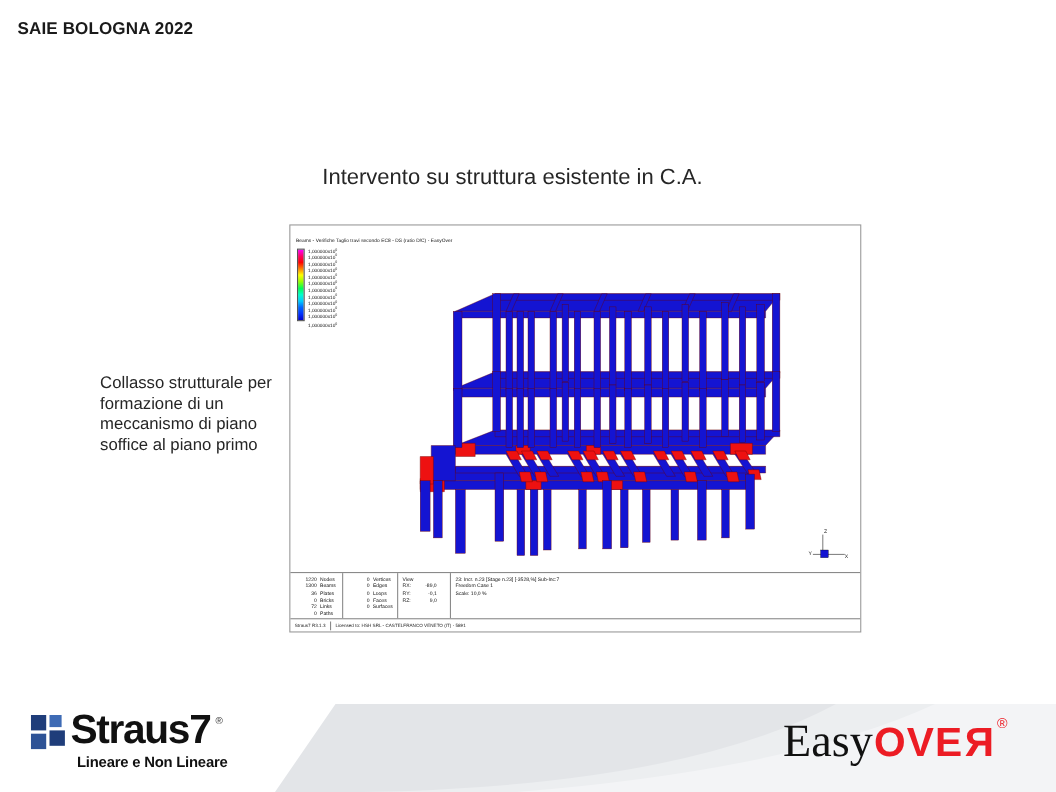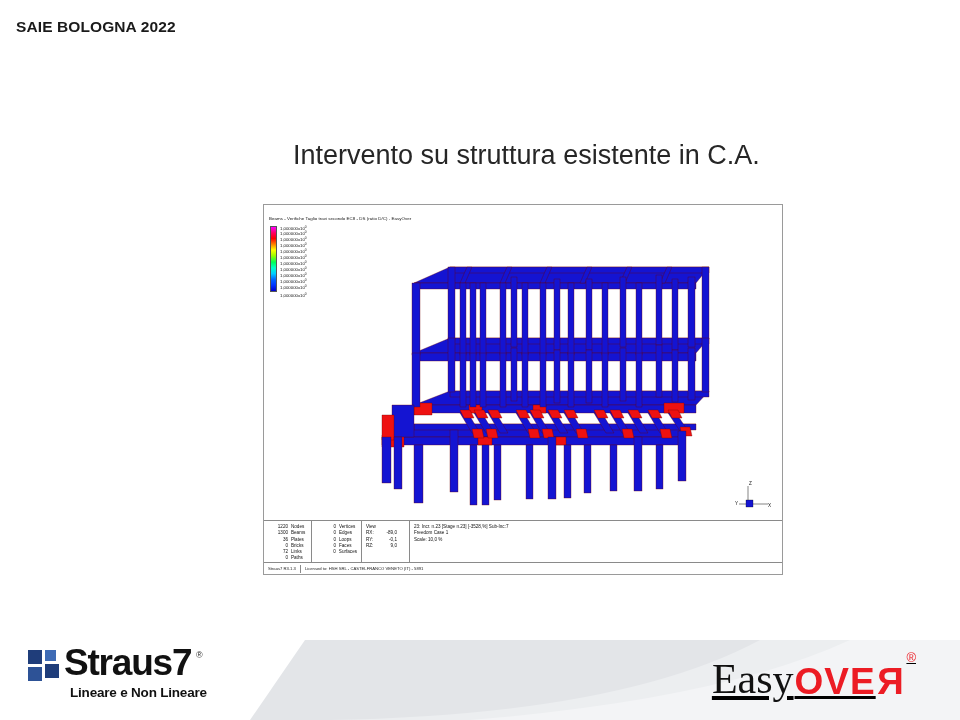--- a/index.html
+++ b/index.html
@@ -21,22 +21,22 @@
     left: 16px; top: 18px;
     font-size: 15.5px;
     font-weight: bold;
     letter-spacing: 0.1px;
     color: #1a1a1a;
   }
 
   
   #slide-title {
     position: absolute;
-    left: 293px; top: 140px;
-    font-size: 27px;
+    left: 293px; top: 150px;
+    font-size: 20px;
     color: #262626;
     white-space: nowrap;
   }
 
   
   #left-caption {
     position: absolute;
     left: 91px; top: 340px;
     width: 160px;
     font-size: 15.2px;
@@ -166,22 +166,21 @@
     font-size: 13.5px; font-weight: bold; color: #111;
     letter-spacing: -0.2px;
   }
 
   
   #easyover-logo {
     position: absolute;
     right: 44px; bottom: 20px;
     height: 52px;
     display: flex;
-    align-items: flex-end;
-    text-decoration: underline;
+    align-items: center;
   }
   #eo-easy {
     font-family: "Liberation Serif", serif;
     font-size: 42px; color: #111; line-height: 1;
   }
   #eo-over {
     font-family: "Liberation Sans", sans-serif;
     font-size: 37px; font-weight: bold;
     color: #ec1c24; letter-spacing: 1px; line-height: 1;
     margin-left: 1px;
@@ -194,20 +193,21 @@
 </style>
 </head>
 <body>
 
 <div id="slide">
 
   <div id="slide-header">SAIE BOLOGNA 2022</div>
 
   <div id="slide-title">Intervento su struttura esistente in C.A.</div>
 
+  <div id="left-caption">Collasso strutturale per formazione di un meccanismo di piano soffice al piano primo</div>
 
   <div id="fea-window">
 
     <div id="fea-viewport">
 
       <svg id="model-svg" viewBox="0 0 520 315" preserveAspectRatio="none">
         <defs>
           <g id="nil"></g>
         </defs>
         <g stroke="#6d0000" stroke-width="0.35">

